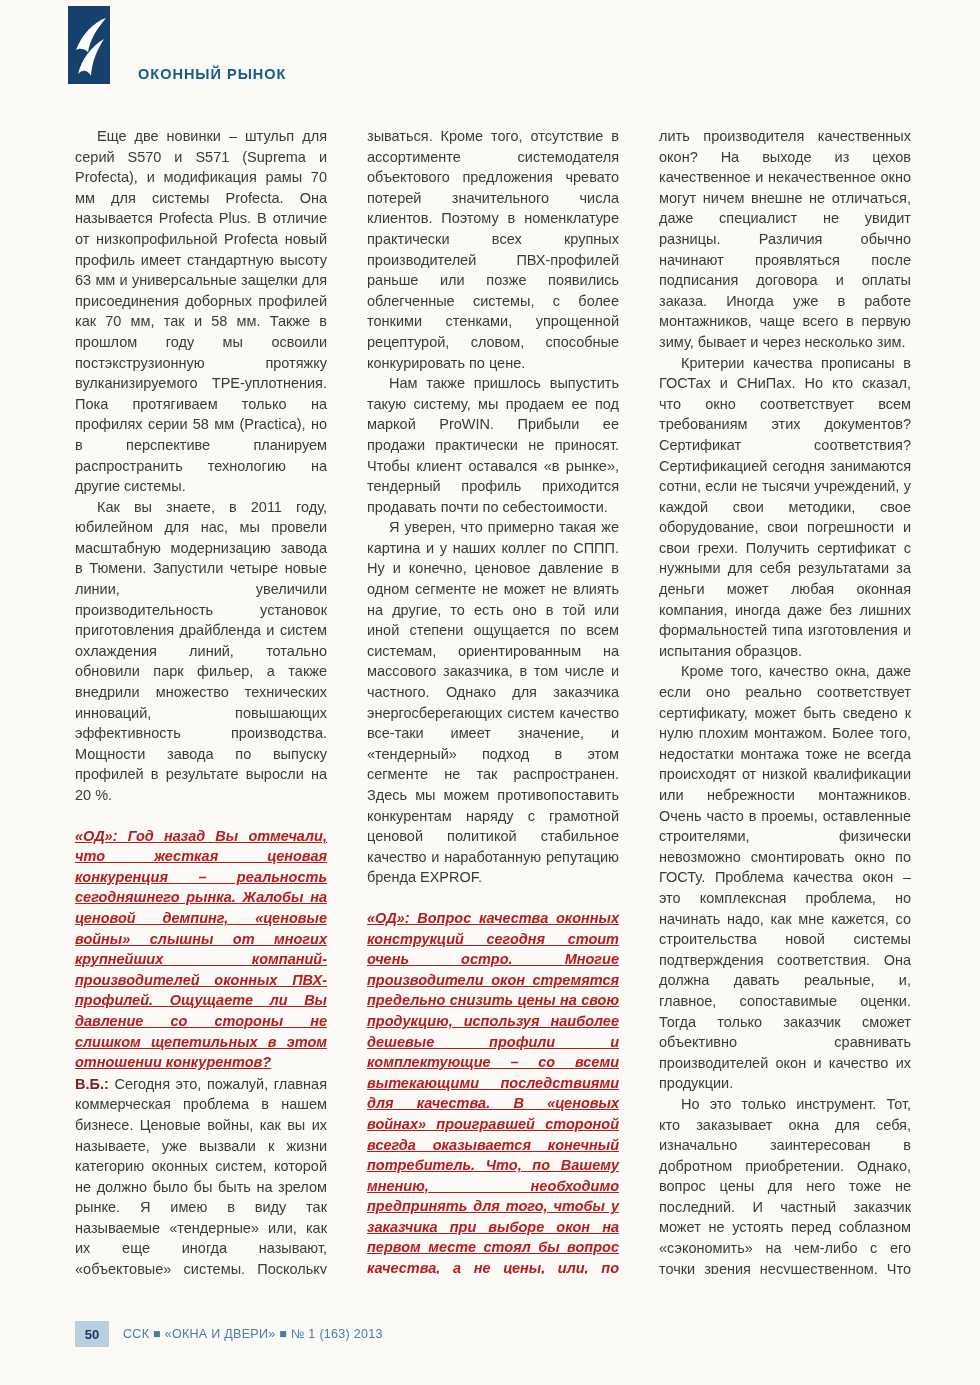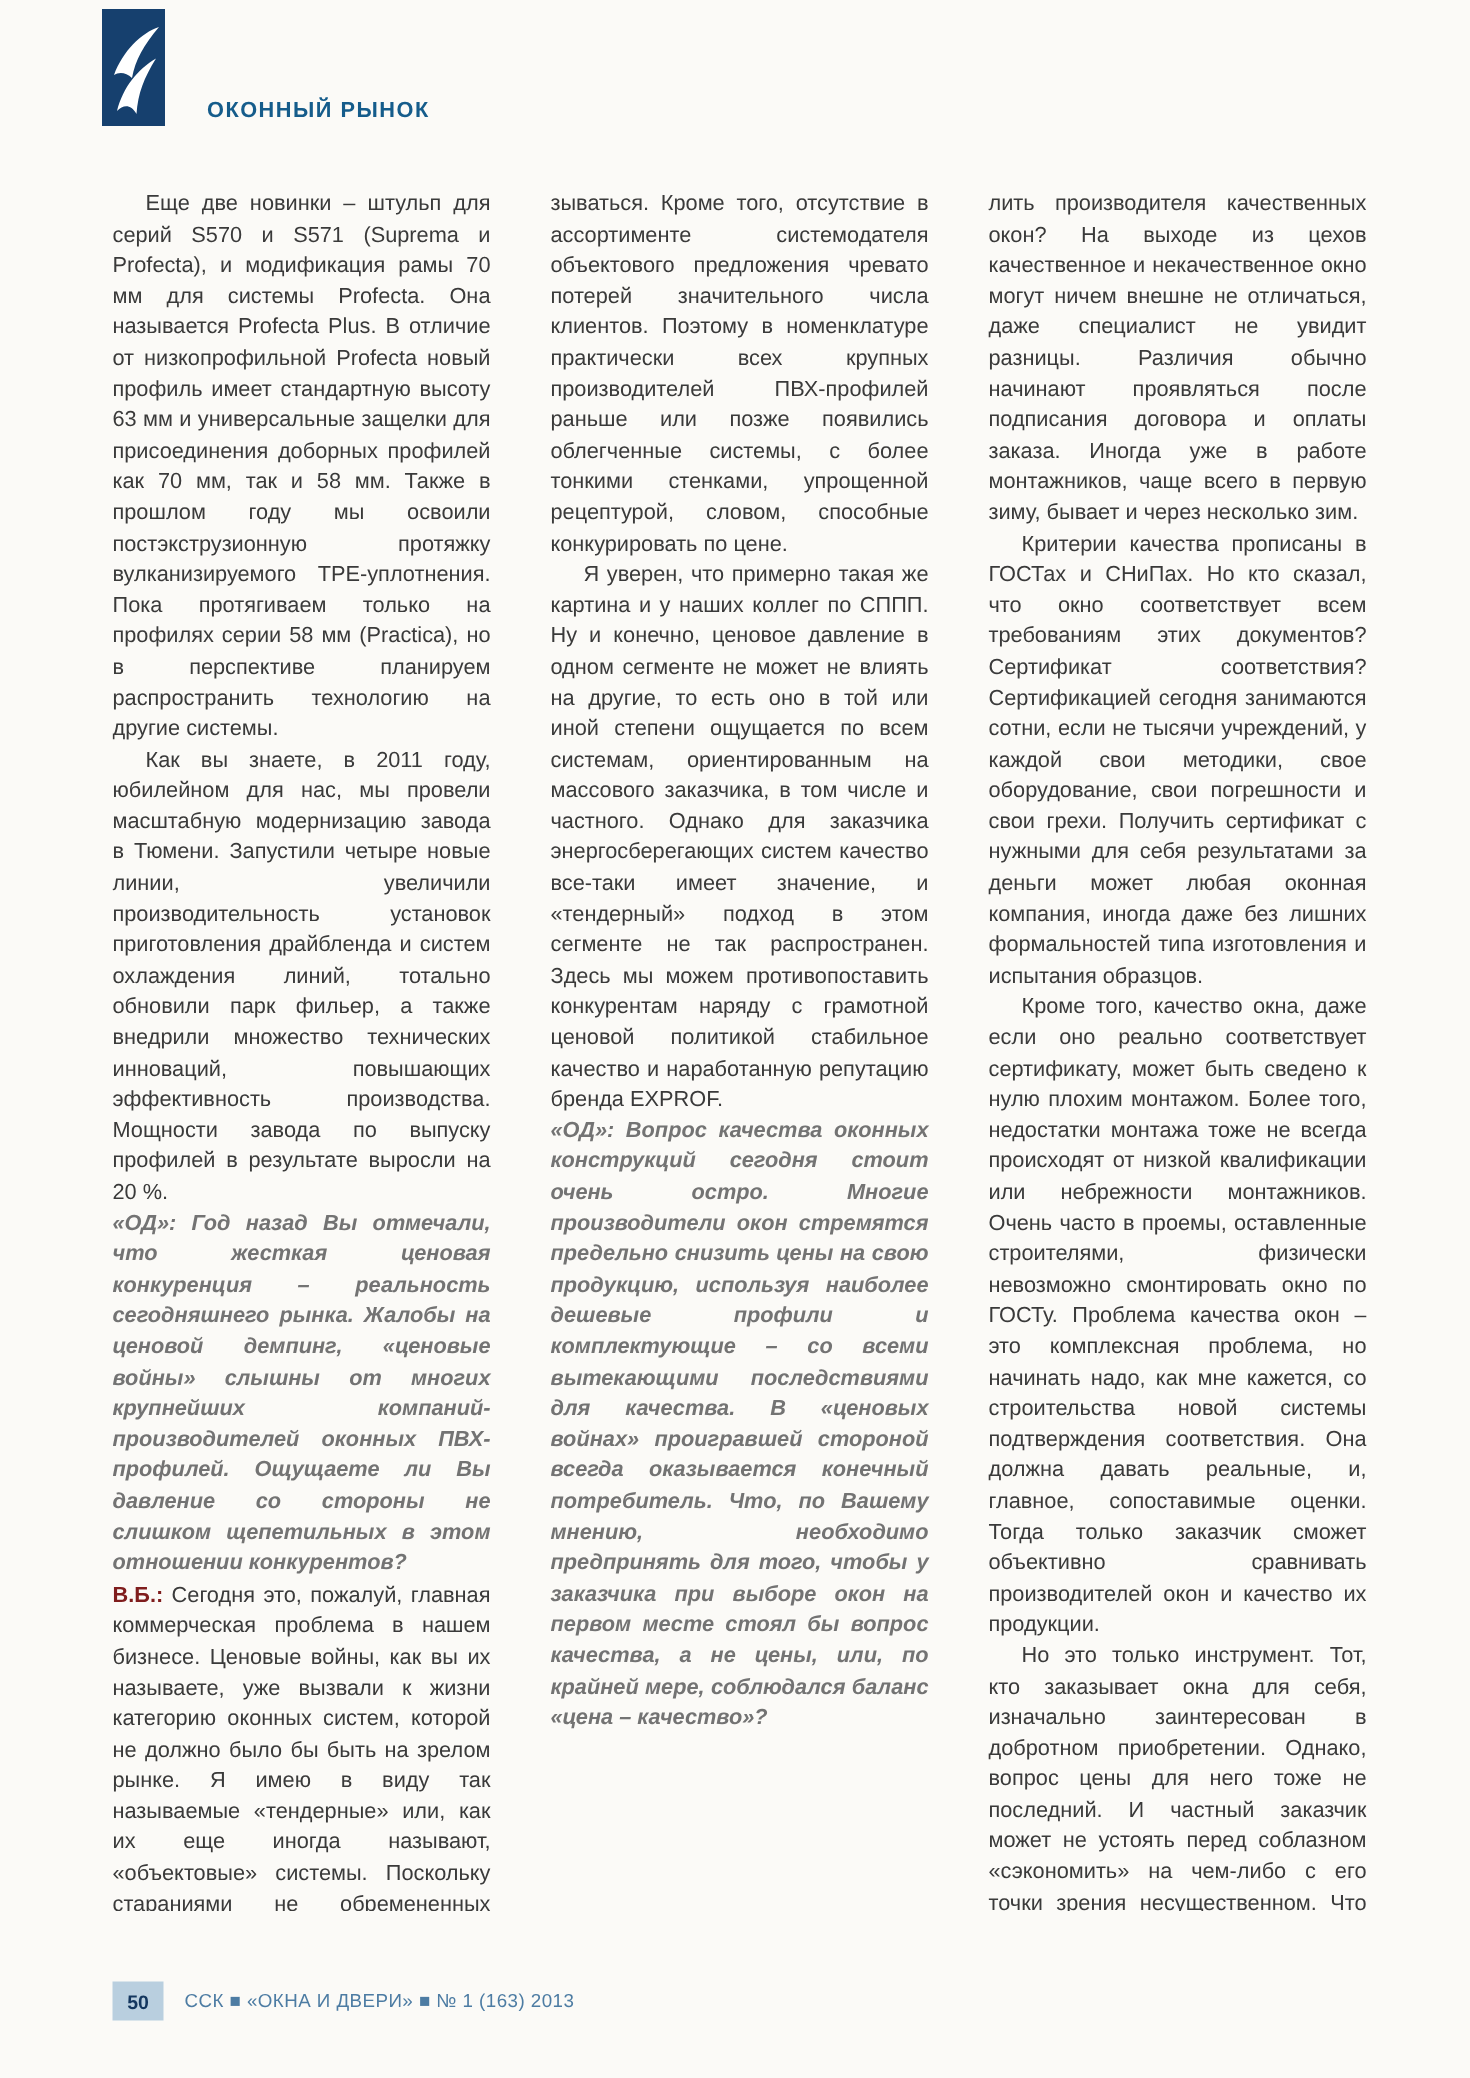--- a/index.html
+++ b/index.html
@@ -38,22 +38,23 @@
   .col{
     flex:1 1 0;
     font-size:14.5px;
     line-height:20.6px;
     text-align:justify;
   }
   .col p{margin:0;}
   .col p.indent{text-indent:22px;}
   .col p.question{
     font-weight:bold;font-style:italic;
-    margin-bottom:1px;
-    color:#737373;
+    margin-top:20px;margin-bottom:1px;
+    color:#b91c1c;
+    text-decoration:underline;
   }
   .col p.answer strong{font-style:normal;}
   .col p strong{font-weight:bold;color:#7f1d1d;}
 
   
   .footer{
     position:absolute;left:75px;bottom:38px;
     display:flex;align-items:center;gap:14px;
   }
   .page-number{
@@ -90,20 +91,21 @@
 
   <div class="columns">
       <div class="col">
         <p class="body indent">Еще две новинки – штульп для серий S570 и S571 (Suprema и Profecta), и модификация рамы 70 мм для системы Profecta. Она называется Profecta Plus. В отличие от низкопрофильной Profecta новый профиль имеет стандартную высоту 63 мм и универсальные защелки для присоединения доборных профилей как 70 мм, так и 58 мм. Также в прошлом году мы освоили постэкструзионную протяжку вулканизируемого ТРЕ-уплотнения. Пока протягиваем только на профилях серии 58 мм (Practica), но в перспективе планируем распространить технологию на другие системы.</p>
         <p class="body indent">Как вы знаете, в 2011 году, юбилейном для нас, мы провели масштабную модернизацию завода в Тюмени. Запустили четыре новые линии, увеличили производительность установок приготовления драйбленда и систем охлаждения линий, тотально обновили парк фильер, а также внедрили множество технических инноваций, повышающих эффективность производства. Мощности завода по выпуску профилей в результате выросли на 20 %.</p>
         <p class="question">«ОД»: Год назад Вы отмечали, что жесткая ценовая конкуренция – реальность сегодняшнего рынка. Жалобы на ценовой демпинг, «ценовые войны» слышны от многих крупнейших компаний-производителей оконных ПВХ-профилей. Ощущаете ли Вы давление со стороны не слишком щепетильных в этом отношении конкурентов?</p>
         <p class="answer"><strong>В.Б.: </strong>Сегодня это, пожалуй, главная коммерческая проблема в нашем бизнесе. Ценовые войны, как вы их называете, уже вызвали к жизни категорию оконных систем, которой не должно было бы быть на зрелом рынке. Я имею в виду так называемые «тендерные» или, как их еще иногда называют, «объектовые» системы. Поскольку стараниями не обремененных ответственностью производителей ПВХ-профилей на рынке объективно сформировался внушительный сегмент потребителей дешевого профиля, с точки зрения бизнеса было бы неразумно от него отка-</p>
       </div>
       <div class="col">
         <p class="body">зываться. Кроме того, отсутствие в ассортименте системодателя объектового предложения чревато потерей значительного числа клиентов. Поэтому в номенклатуре практически всех крупных производителей ПВХ-профилей раньше или позже появились облегченные системы, с более тонкими стенками, упрощенной рецептурой, словом, способные конкурировать по цене.</p>
+        <p class="body indent">Нам также пришлось выпустить такую систему, мы продаем ее под маркой ProWIN. Прибыли ее продажи практически не приносят. Чтобы клиент оставался «в рынке», тендерный профиль приходится продавать почти по себестоимости.</p>
         <p class="body indent">Я уверен, что примерно такая же картина и у наших коллег по СППП. Ну и конечно, ценовое давление в одном сегменте не может не влиять на другие, то есть оно в той или иной степени ощущается по всем системам, ориентированным на массового заказчика, в том числе и частного. Однако для заказчика энергосберегающих систем качество все-таки имеет значение, и «тендерный» подход в этом сегменте не так распространен. Здесь мы можем противопоставить конкурентам наряду с грамотной ценовой политикой стабильное качество и наработанную репутацию бренда EXPROF.</p>
         <p class="question">«ОД»: Вопрос качества оконных конструкций сегодня стоит очень остро. Многие производители окон стремятся предельно снизить цены на свою продукцию, используя наиболее дешевые профили и комплектующие – со всеми вытекающими последствиями для качества. В «ценовых войнах» проигравшей стороной всегда оказывается конечный потребитель. Что, по Вашему мнению, необходимо предпринять для того, чтобы у заказчика при выборе окон на первом месте стоял бы вопрос качества, а не цены, или, по крайней мере, соблюдался баланс «цена – качество»?</p>
       </div>
       <div class="col">
         <p class="body">лить производителя качественных окон? На выходе из цехов качественное и некачественное окно могут ничем внешне не отличаться, даже специалист не увидит разницы. Различия обычно начинают проявляться после подписания договора и оплаты заказа. Иногда уже в работе монтажников, чаще всего в первую зиму, бывает и через несколько зим.</p>
         <p class="body indent">Критерии качества прописаны в ГОСТах и СНиПах. Но кто сказал, что окно соответствует всем требованиям этих документов? Сертификат соответствия? Сертификацией сегодня занимаются сотни, если не тысячи учреждений, у каждой свои методики, свое оборудование, свои погрешности и свои грехи. Получить сертификат с нужными для себя результатами за деньги может любая оконная компания, иногда даже без лишних формальностей типа изготовления и испытания образцов.</p>
         <p class="body indent">Кроме того, качество окна, даже если оно реально соответствует сертификату, может быть сведено к нулю плохим монтажом. Более того, недостатки монтажа тоже не всегда происходят от низкой квалификации или небрежности монтажников. Очень часто в проемы, оставленные строителями, физически невозможно смонтировать окно по ГОСТу. Проблема качества окон – это комплексная проблема, но начинать надо, как мне кажется, со строительства новой системы подтверждения соответствия. Она должна давать реальные, и, главное, сопоставимые оценки. Тогда только заказчик сможет объективно сравнивать производителей окон и качество их продукции.</p>
         <p class="body indent">Но это только инструмент. Тот, кто заказывает окна для себя, изначально заинтересован в добротном приобретении. Однако, вопрос цены для него тоже не последний. И частный заказчик может не устоять перед соблазном «сэкономить» на чем-либо с его точки зрения несущественном. Что уж говорить о корпоративных заказчиках, которым не жить в остекляемых по их заказам домах?</p>
       </div>
     </div>

